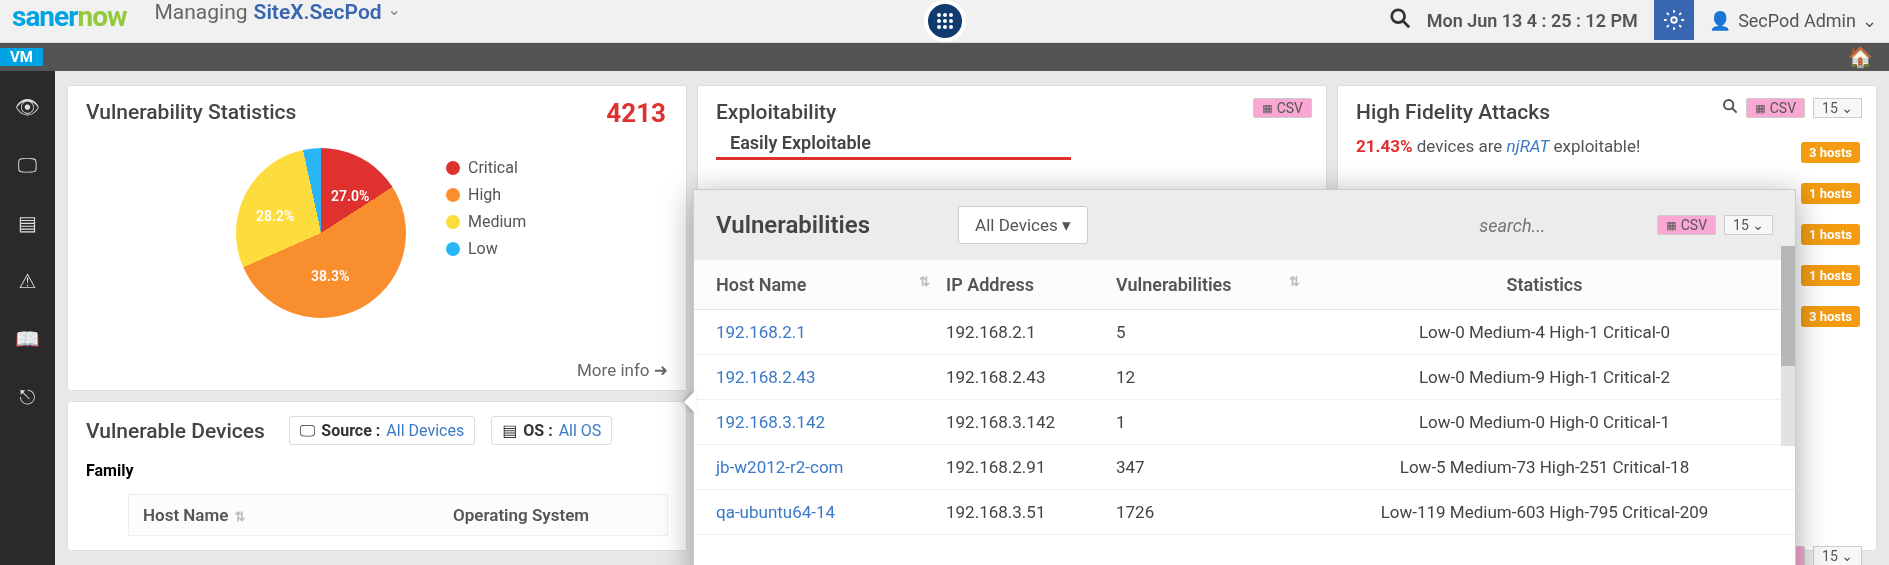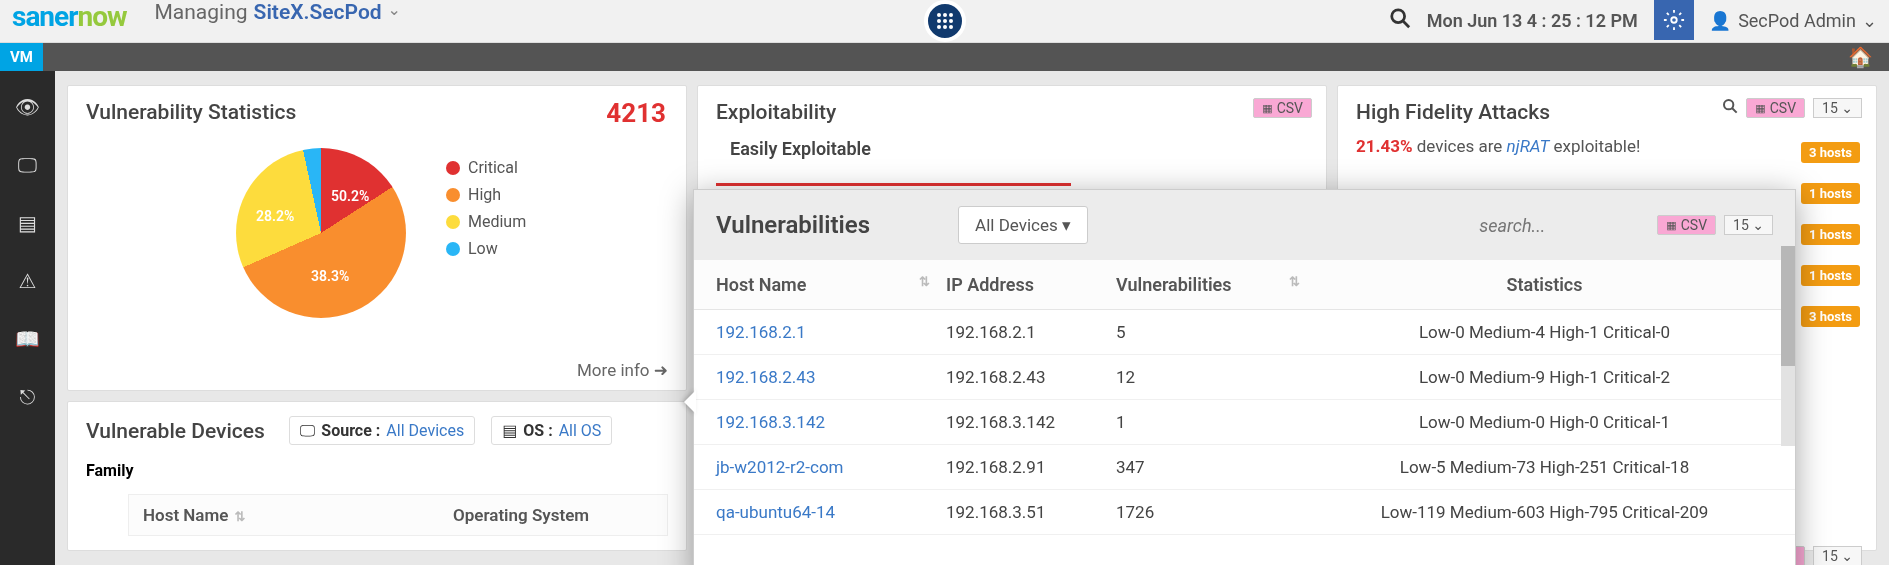--- a/index.html
+++ b/index.html
@@ -16,21 +16,21 @@
 .top-center { position: absolute; left: 50%; transform: translateX(-50%); top: 0; }
 .app-dot { width: 42px; height: 42px; background: #113a6e; border-radius: 50%; border: 4px solid #fff; display: flex; align-items: center; justify-content: center; color: #fff; font-size: 20px; margin-top: 0px; }
 .top-right { margin-left: auto; display: flex; align-items: center; gap: 16px; color: #555; }
 .top-right .time { font-size: 18px; font-weight: 600; }
 .icon-btn { color: #555; font-size: 22px; cursor: pointer; }
 .gear-box { background: #3866b0; color: #fff; width: 40px; height: 40px; display: flex; align-items: center; justify-content: center; }
 .user { display: flex; align-items: center; gap: 6px; font-size: 18px; }
 
 
 .navbar { background: #545454; height: 28px; display: flex; align-items: center; padding-right: 16px; }
-.vm-tag { background: #00a4e4; color: #fff; font-weight: 700; padding: 4px 10px; font-size: 15px; height: 28px; display: flex; align-items: center; }
+.vm-tag { background: #00a4e4; color: #fff; font-weight: 700; padding: 4px 10px; font-size: 15px; height: 18px; display: flex; align-items: center; }
 .nav-home { margin-left: auto; color: #ccc; font-size: 20px; }
 
 
 .sidebar { position: absolute; left: 0; top: 71px; bottom: 0; width: 55px; background: #2a2a2a; display: flex; flex-direction: column; align-items: center; padding-top: 24px; gap: 34px; color: #ddd; }
 .sidebar .sicon { font-size: 20px; cursor: pointer; }
 
 
 .main { position: absolute; left: 55px; right: 0; top: 71px; bottom: 0; padding: 14px 12px; display: flex; gap: 10px; }
 
 .panel { background: #fff; border: 1px solid #ddd; border-radius: 2px; padding: 14px 18px; position: relative; }
@@ -67,21 +67,21 @@
 .vd-table { margin-top: 14px; padding-left: 42px; }
 .vd-th { display: flex; border: 1px solid #eee; background: #fcfcfc; padding: 10px 14px; color: #555; font-size: 17px; font-weight: 600; }
 .vd-th .c1 { width: 310px; } .vd-th .c2 { flex: 1; }
 .sort { color: #bbb; font-size: 13px; margin-left: 6px; }
 
 
 .csv-btn { border: 1px solid #ccc; padding: 1px 8px; font-size: 14px; color: #555; cursor: pointer; display: inline-flex; align-items: center; gap: 4px; background: #f9a8d4; border-radius: 2px; }
 .csv-btn::before { content: "▦"; font-size: 11px; }
 .panel-tools { position: absolute; right: 14px; top: 12px; display: flex; gap: 8px; align-items: center; }
 .sel { border: 1px solid #ccc; padding: 1px 8px; font-size: 14px; color: #555; background: #f7f7f7; }
-.easy-ex { margin-top: 14px; font-size: 18px; font-weight: 600; color: #444; padding-left: 14px; padding-bottom: 24px; border-bottom: 3px solid #e03131; border-bottom-width: 3px; width: 60%; }
+.easy-ex { margin-top: 8px; font-size: 18px; font-weight: 600; color: #444; padding-left: 14px; padding-bottom: 4px; border-bottom: 3px solid #e03131; border-bottom-width: 3px; width: 60%; }
 
 
 .hf-text { margin-top: 12px; font-size: 17px; color: #555; }
 .hf-text .pct { color: #e03131; font-weight: 700; }
 .hf-text .njrat { color: #3a79c7; font-style: italic; }
 
 
 .badges { position: absolute; right: 16px; top: 56px; display: flex; flex-direction: column; gap: 20px; }
 .badge { background: #f39c12; color: #fff; font-size: 13px; font-weight: 700; padding: 3px 8px; border-radius: 3px; white-space: nowrap; }
 
@@ -175,21 +175,21 @@
 
 <div class="main">
 
   <div class="col col1">
     <div class="panel" style="height:320px;">
       <div class="panel-title">Vulnerability Statistics</div>
       <div class="red-count">4213</div>
       <div class="chart-area">
         <div class="pie-wrap" style="margin-left:130px;">
           <div class="pie"></div>
-          <span class="plabel pl1">50.2%</span>
+          <span class="plabel pl1">27.0%</span>
           <span class="plabel pl2">38.3%</span>
           <span class="plabel pl3">28.2%</span>
         </div>
         <div class="legend">
           <div>
               <span class="dot dcrit"></span>
               <span>Critical</span>
             </div>
           <div>
               <span class="dot dhigh"></span>

